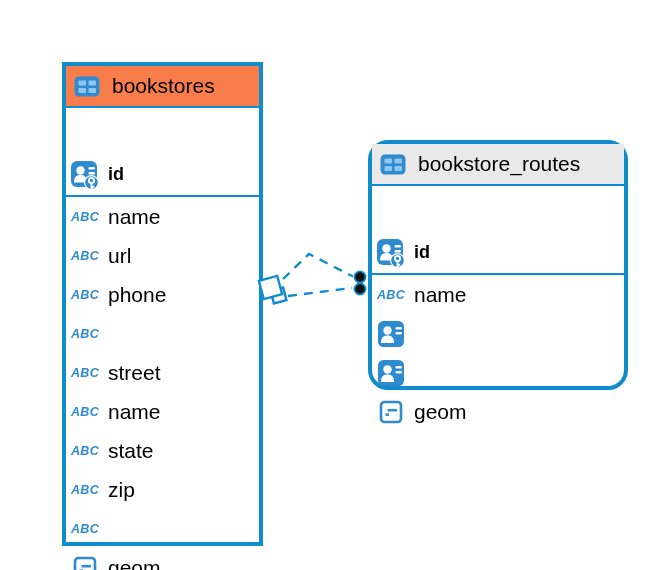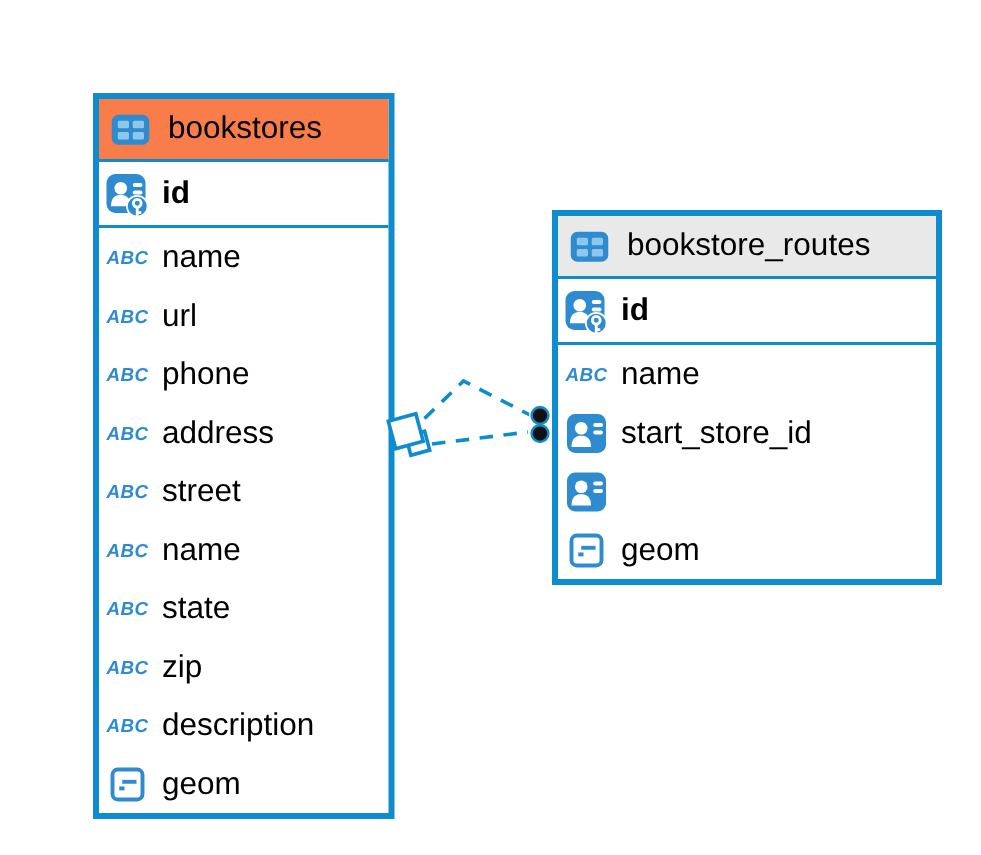--- a/index.html
+++ b/index.html
@@ -8,29 +8,29 @@
     --cell-blue:#8FC6EC;
     --orange:#F97C4B;
     --gray:#E9E9E9;
   }
   html,body{margin:0;padding:0;background:#fff;}
   body{width:654px;height:570px;font-family:"Liberation Sans",sans-serif;color:#000;}
   .canvas{position:relative;width:654px;height:570px;background:#ffffff;overflow:hidden;}
 
   .table{position:absolute;background:#fff;border:4px solid var(--blue);box-sizing:border-box;z-index:1;}
   #table-bookstores{left:62px;top:62px;width:201px;height:484px;}
-  #table-bookstore-routes{left:368px;top:140px;width:260px;height:250px;}
+  #table-bookstore-routes{left:368px;top:140px;width:260px;height:250px;border-radius:20px;}
 
   .thead{display:flex;align-items:center;height:40px;padding-left:6px;gap:10px;
          border-bottom:2px solid var(--blue);font-size:21px;}
   .thead.selected{background:var(--orange);}
   .thead.plain{background:var(--gray);}
 
   .idrow{display:flex;align-items:center;height:42px;padding-left:4px;gap:8px;
-         border-bottom:2px solid var(--blue);font-size:21px;font-weight:700;}
+         border-bottom:2px solid var(--blue);font-size:18px;font-weight:700;margin-top:45px;}
   .row{display:flex;align-items:center;height:39px;padding-left:4px;gap:8px;font-size:21px;}
 
   .icon{width:30px;min-width:30px;display:flex;align-items:center;justify-content:center;}
   .icon svg{overflow:visible;display:block;}
   .idrow .icon svg{margin-top:3px;}
   .abc-icon{font-size:12.5px;font-weight:800;color:var(--icon-blue);letter-spacing:0.3px;font-style:italic;}
 
   .connector{position:absolute;left:250px;top:242px;width:130px;height:72px;z-index:2;overflow:visible;}
 </style>
 </head>
@@ -75,41 +75,39 @@
         <div class="row">
           <span class="icon abc-icon">ABC</span>
           <span>url</span>
         </div>
         <div class="row">
           <span class="icon abc-icon">ABC</span>
           <span>phone</span>
         </div>
         <div class="row">
           <span class="icon abc-icon">ABC</span>
-          <span>address</span>
         </div>
         <div class="row">
           <span class="icon abc-icon">ABC</span>
           <span>street</span>
         </div>
         <div class="row">
           <span class="icon abc-icon">ABC</span>
           <span>name</span>
         </div>
         <div class="row">
           <span class="icon abc-icon">ABC</span>
           <span>state</span>
         </div>
         <div class="row">
           <span class="icon abc-icon">ABC</span>
           <span>zip</span>
         </div>
         <div class="row">
           <span class="icon abc-icon">ABC</span>
-          <span>description</span>
         </div>
         <div class="row">
           <span class="icon">
     <svg width="24" height="24" viewBox="0 0 24 24">
       <rect x="2" y="2" width="20" height="20" rx="3.5" fill="none" stroke="#2E8BD0" stroke-width="2.6"></rect>
       <path d="M8.5 10.2 L18 10.2" stroke="#2E8BD0" stroke-width="2.6"></path>
       <path d="M6.5 14.6 L10 14.6" stroke="#2E8BD0" stroke-width="2.6"></path>
     </svg>
   </span>
           <span>geom</span>
@@ -154,21 +152,20 @@
         <div class="row">
           <span class="icon">
     <svg width="26" height="26" viewBox="0 0 26 26">
       <rect x="0" y="0" width="26" height="26" rx="5.5" fill="#2E8BD0"></rect>
       <circle cx="9.5" cy="9.5" r="4.2" fill="#fff"></circle>
       <path d="M3 22 C3 16 6 14.5 9.5 14.5 C13 14.5 16 16 16 22 Z" fill="#fff"></path>
       <rect x="17.5" y="6" width="6.5" height="2.6" rx="1.3" fill="#fff"></rect>
       <rect x="17.5" y="11" width="6.5" height="2.6" rx="1.3" fill="#fff"></rect>
     </svg>
   </span>
-          <span>start_store_id</span>
         </div>
         <div class="row">
           <span class="icon">
     <svg width="26" height="26" viewBox="0 0 26 26">
       <rect x="0" y="0" width="26" height="26" rx="5.5" fill="#2E8BD0"></rect>
       <circle cx="9.5" cy="9.5" r="4.2" fill="#fff"></circle>
       <path d="M3 22 C3 16 6 14.5 9.5 14.5 C13 14.5 16 16 16 22 Z" fill="#fff"></path>
       <rect x="17.5" y="6" width="6.5" height="2.6" rx="1.3" fill="#fff"></rect>
       <rect x="17.5" y="11" width="6.5" height="2.6" rx="1.3" fill="#fff"></rect>
     </svg>

